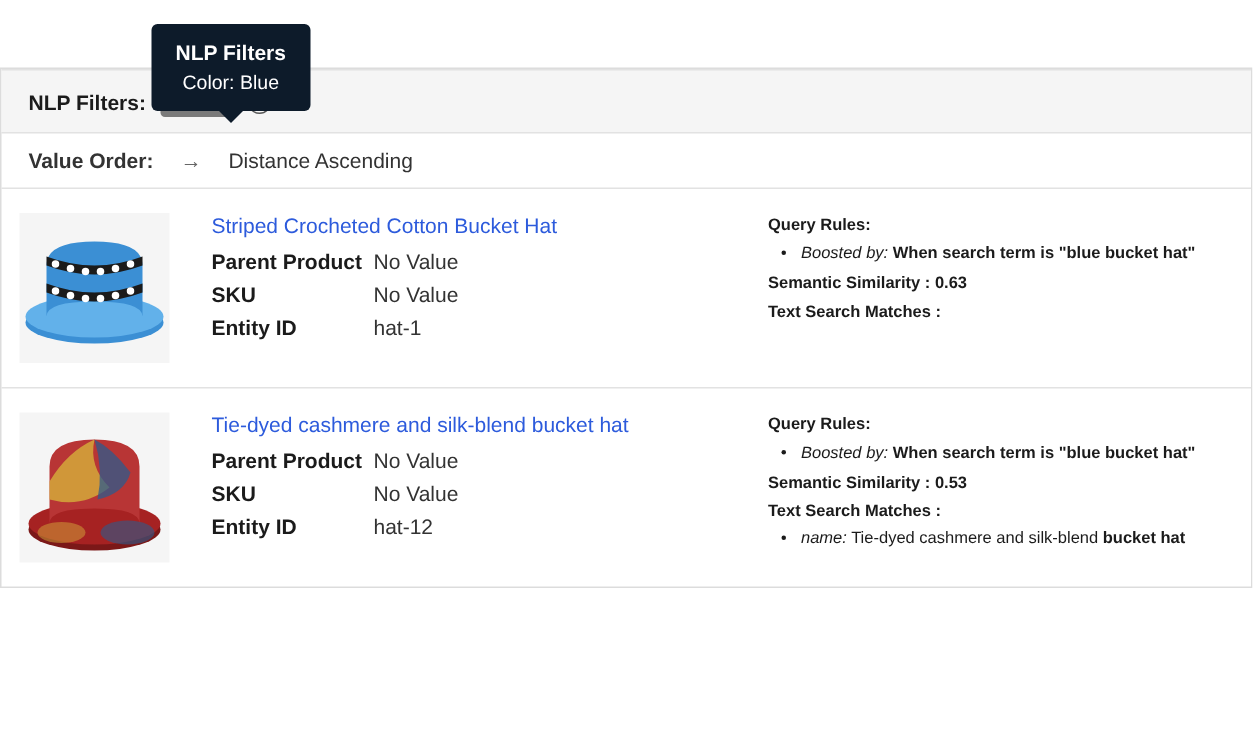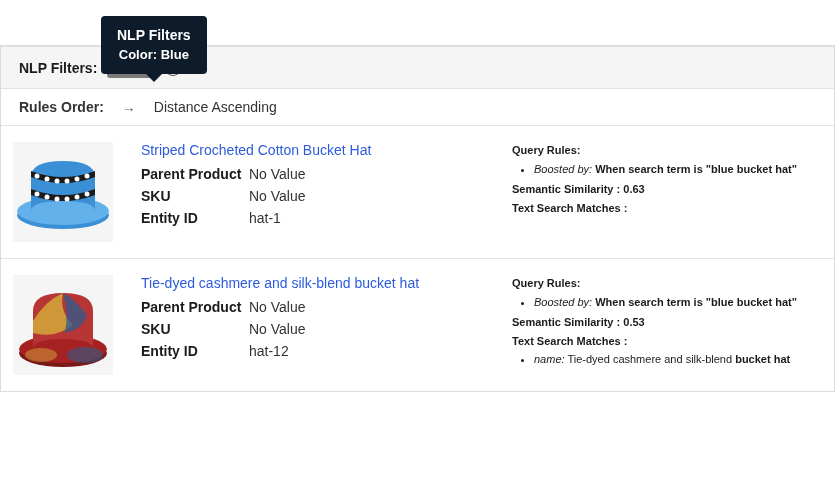--- a/index.html
+++ b/index.html
@@ -22,21 +22,21 @@
       content: '';
       position: absolute;
       bottom: -8px;
       left: 50%;
       transform: translateX(-50%);
       border-left: 8px solid transparent;
       border-right: 8px solid transparent;
       border-top: 8px solid #0d1b2a;
     }
     .tooltip-title { font-weight: 700; }
-    .tooltip-sub { font-size: 13px; font-weight: bold; }
+    .tooltip-sub { font-size: 13px; }
     
     .panel {
       border: 1px solid #dcdcdc;
       margin-top: 45px;
     }
     .panel-header {
       border-left: 3px solid #1f3a60;
       padding: 10px 16px;
       font-size: 16px;
       background: #fff;
@@ -135,21 +135,21 @@
 <div class="panel">
 
 
   <div class="filter-row">
     <span class="filter-label">NLP Filters:</span>
     <span class="chip">Blue</span>
     <span class="info-icon">i</span>
   </div>
 
   <div class="sort-row">
-    <span class="sort-label">Rules Order:</span>
+    <span class="sort-label">Value Order:</span>
     <span class="sort-arrow">→</span>
     <span>Distance Ascending</span>
   </div>
 
   <div class="results">
 
     <div class="result-row">
       <div class="thumb">
         <svg width="96" height="78" viewBox="0 0 96 78">
           <ellipse cx="48" cy="62" rx="46" ry="14" fill="#3b8fd4"></ellipse>

